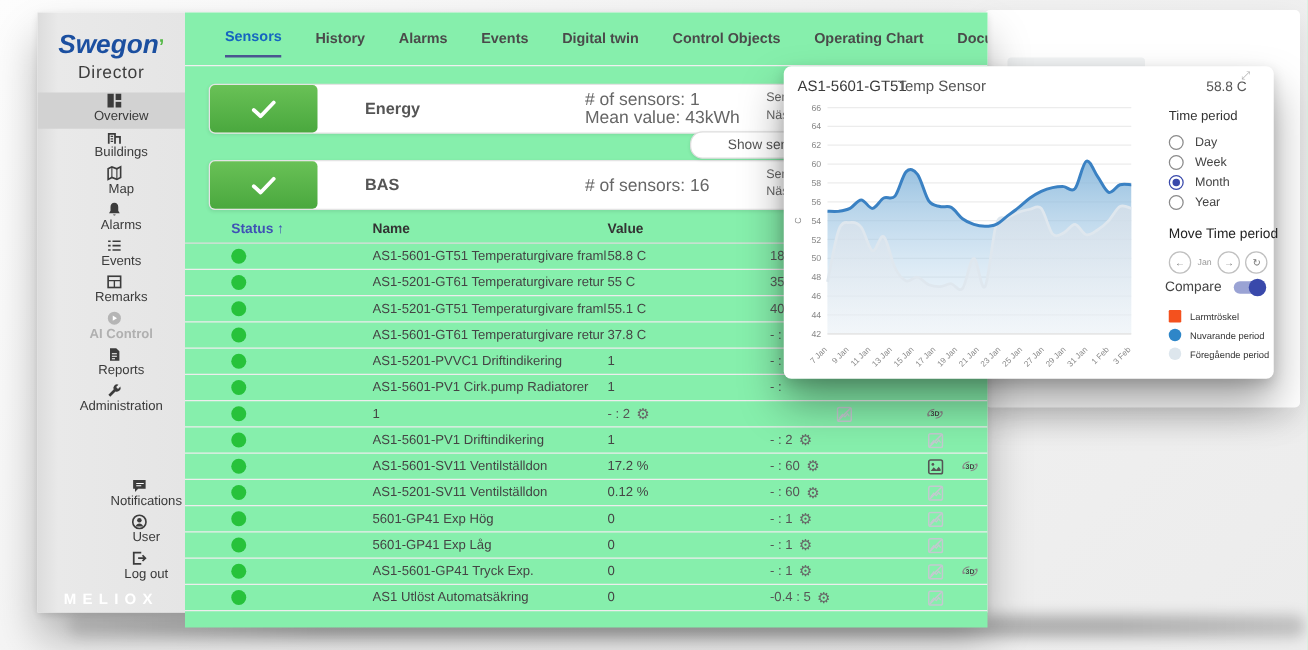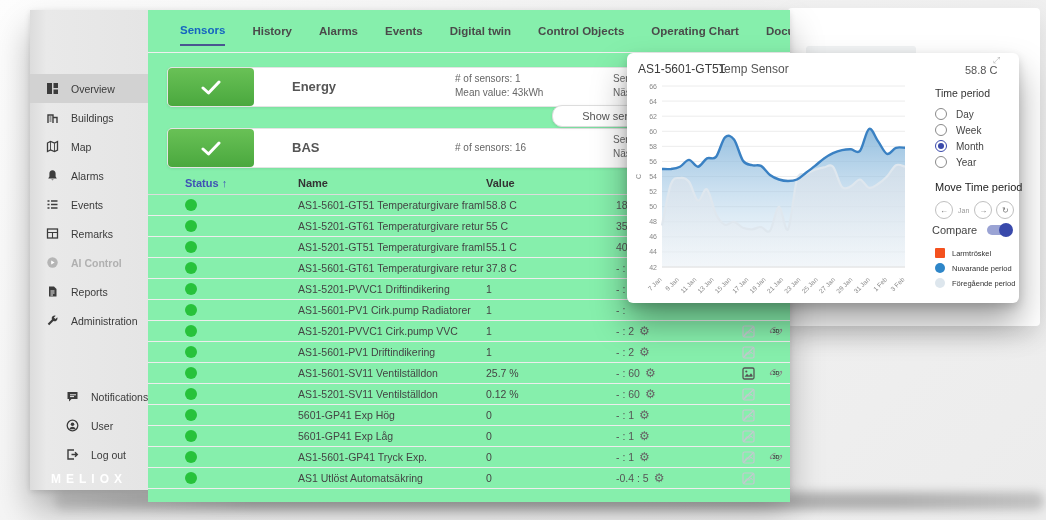--- a/index.html
+++ b/index.html
@@ -19,40 +19,40 @@
   .window{position:absolute;left:30px;top:10px;width:760px;height:480px;background:#fff;
     box-shadow:0 20px 32px rgba(0,0,0,0.28),0 2px 6px rgba(0,0,0,0.12);}
   
   .sidebar{position:absolute;left:0;top:0;width:118px;height:480px;
     background:linear-gradient(90deg,#dcdcdc,#e9e9e9 14%,#e5e5e5);overflow:hidden;}
   .logo{position:absolute;left:0;top:14px;width:118px;text-align:center;}
   .logo .swegon{font-size:21px;font-weight:bold;font-style:italic;color:#1b4fa0;letter-spacing:0;}
   .logo .leaf{color:#55b947;font-weight:bold;font-style:normal;}
   .logo .director{font-size:14px;color:#3d3d3d;margin-top:1px;letter-spacing:0.5px;}
   .nav{position:absolute;left:0;top:64px;width:118px;}
-  .nav-item{height:29px;display:flex;align-items:center;padding-left:16px;cursor:pointer;}
+  .nav-item{height:29px;display:flex;align-items:center;padding-left:16px;cursor:pointer;flex-direction:column;}
   .nav-item.active{background:#d2d2d2;}
   .nav-item .nico{width:13px;height:13px;margin-right:12px;flex:0 0 auto;display:flex;align-items:center;justify-content:center;}
   .nav-item .nlabel{font-size:10.5px;color:#3a3a3a;}
   .nav-item.disabled .nlabel{color:#b0b0b0;font-weight:bold;}
   .nav-footer{position:absolute;left:0;top:372px;width:118px;padding-left:20px;}
   .meliox{position:absolute;left:0;top:462px;width:118px;text-align:center;
     font-size:12px;font-weight:bold;letter-spacing:5px;color:#fff;}
   
   .main{position:absolute;left:118px;top:0;width:642px;height:492px;background:#86efac;overflow:hidden;}
   .tabs{position:absolute;left:32px;top:10px;height:30px;display:flex;align-items:center;}
   .tab{font-size:11.5px;font-weight:bold;color:#4a4a4a;margin-right:27px;padding-bottom:8px;cursor:pointer;white-space:nowrap;}
   .tab.active{color:#1565c0;border-bottom:2px solid #4a5590;}
   .tabbar-line{position:absolute;left:0;right:0;top:42px;border-bottom:1px solid #f0f0f0;}
   .sumcard{position:absolute;left:19px;width:608px;height:38px;background:#fff;border:1px solid #e4e4e4;
     border-radius:5px;box-shadow:0 1px 3px rgba(0,0,0,0.08);}
   .sumcard .check-btn{position:absolute;left:0;top:0;width:86px;height:38px;border-radius:4px;
     background:linear-gradient(180deg,#69c156,#4aa83e);display:flex;align-items:center;justify-content:center;cursor:pointer;}
   .sumcard .title{position:absolute;left:124px;top:11px;font-size:13px;font-weight:bold;color:#555;}
-  .sumcard .mid{position:absolute;left:287px;top:4px;font-size:10px;color:#666;line-height:14px;}
+  .sumcard .mid{position:absolute;left:300px;top:4px;font-size:14px;color:#666;line-height:14px;}
   .sumcard .mid.single{top:12px;}
   .sumcard .right{position:absolute;left:445px;top:4px;font-size:10px;color:#666;line-height:14px;}
   .show-sensor{position:absolute;left:404px;top:95px;width:136px;height:20px;background:#fff;
     border:1px solid #ddd;border-radius:10px;box-shadow:0 1px 3px rgba(0,0,0,0.10);
     display:flex;align-items:center;justify-content:center;font-size:11px;color:#555;cursor:pointer;z-index:2;}
   .show-sensor .chev{font-size:8px;color:#999;margin-left:6px;}
   
   .table{position:absolute;left:0;top:162px;width:642px;}
   .trow,.thead{display:grid;grid-template-columns:128px 188px 130px 118px 28px 28px;
     align-items:center;padding-left:22px;height:20px;}
@@ -103,20 +103,24 @@
 <div class="floor-shadow"></div>
 
 <div class="backdrop">
   <div class="ghost-bar" style="left:18px;top:38px;width:110px;height:14px;"></div>
   <div class="ghost-bar" style="left:18px;top:128px;width:95px;height:12px;"></div>
 </div>
 
 <div class="window">
 
   <div class="sidebar">
+    <div class="logo">
+      <div><span class="swegon">Swegon</span><span class="leaf">’</span></div>
+      <div class="director">Director</div>
+    </div>
     <div class="nav">
       <div class="nav-item active">
         <span class="nico">
             <svg width="13" height="13" viewBox="0 0 13 13">
               <rect x="1" y="1" width="5" height="11" fill="#3c3c3c"></rect>
               <rect x="7.5" y="1" width="4.5" height="5" fill="#3c3c3c"></rect>
               <rect x="7.5" y="7.5" width="4.5" height="4.5" fill="#3c3c3c"></rect>
             </svg>
           </span>
         <span class="nlabel">Overview</span>
@@ -392,21 +396,20 @@
             
           </div>
           <div class="c-ic">
             
           </div>
         </div>
           <div class="trow">
           <div>
               <span class="dot"></span>
             </div>
-          <div class="c-name">AS1-5201-PVVC1 Cirk.pump VVC</div>
           <div class="c-value">1</div>
           <div class="c-limit">
             <span>- : 2</span>
             <span class="gear">⚙</span>
           </div>
           <div class="c-ic">
             <span>
                 <svg width="13" height="13" viewBox="0 0 13 13">
                   <rect x="1" y="1" width="11" height="11" rx="1.5" fill="none" stroke="#c3c9cf" stroke-width="1.2"></rect>
                   <path d="M2.5 9.5l2.5-3 2 2 2-2.5 1.5 2" fill="none" stroke="#c3c9cf" stroke-width="1"></path>
@@ -449,21 +452,21 @@
           </div>
           <div class="c-ic">
             
           </div>
         </div>
           <div class="trow">
           <div>
               <span class="dot"></span>
             </div>
           <div class="c-name">AS1-5601-SV11 Ventilställdon</div>
-          <div class="c-value">25.7 %</div>
+          <div class="c-value">17.2 %</div>
           <div class="c-limit">
             <span>- : 60</span>
             <span class="gear">⚙</span>
           </div>
           <div class="c-ic">
 
             <span>
                 <svg width="13" height="13" viewBox="0 0 13 13">
                   <rect x="1" y="1" width="11" height="11" rx="1.5" fill="none" stroke="#555" stroke-width="1.3"></rect>
                   <circle cx="4.3" cy="4.5" r="1.1" fill="#555"></circle>

